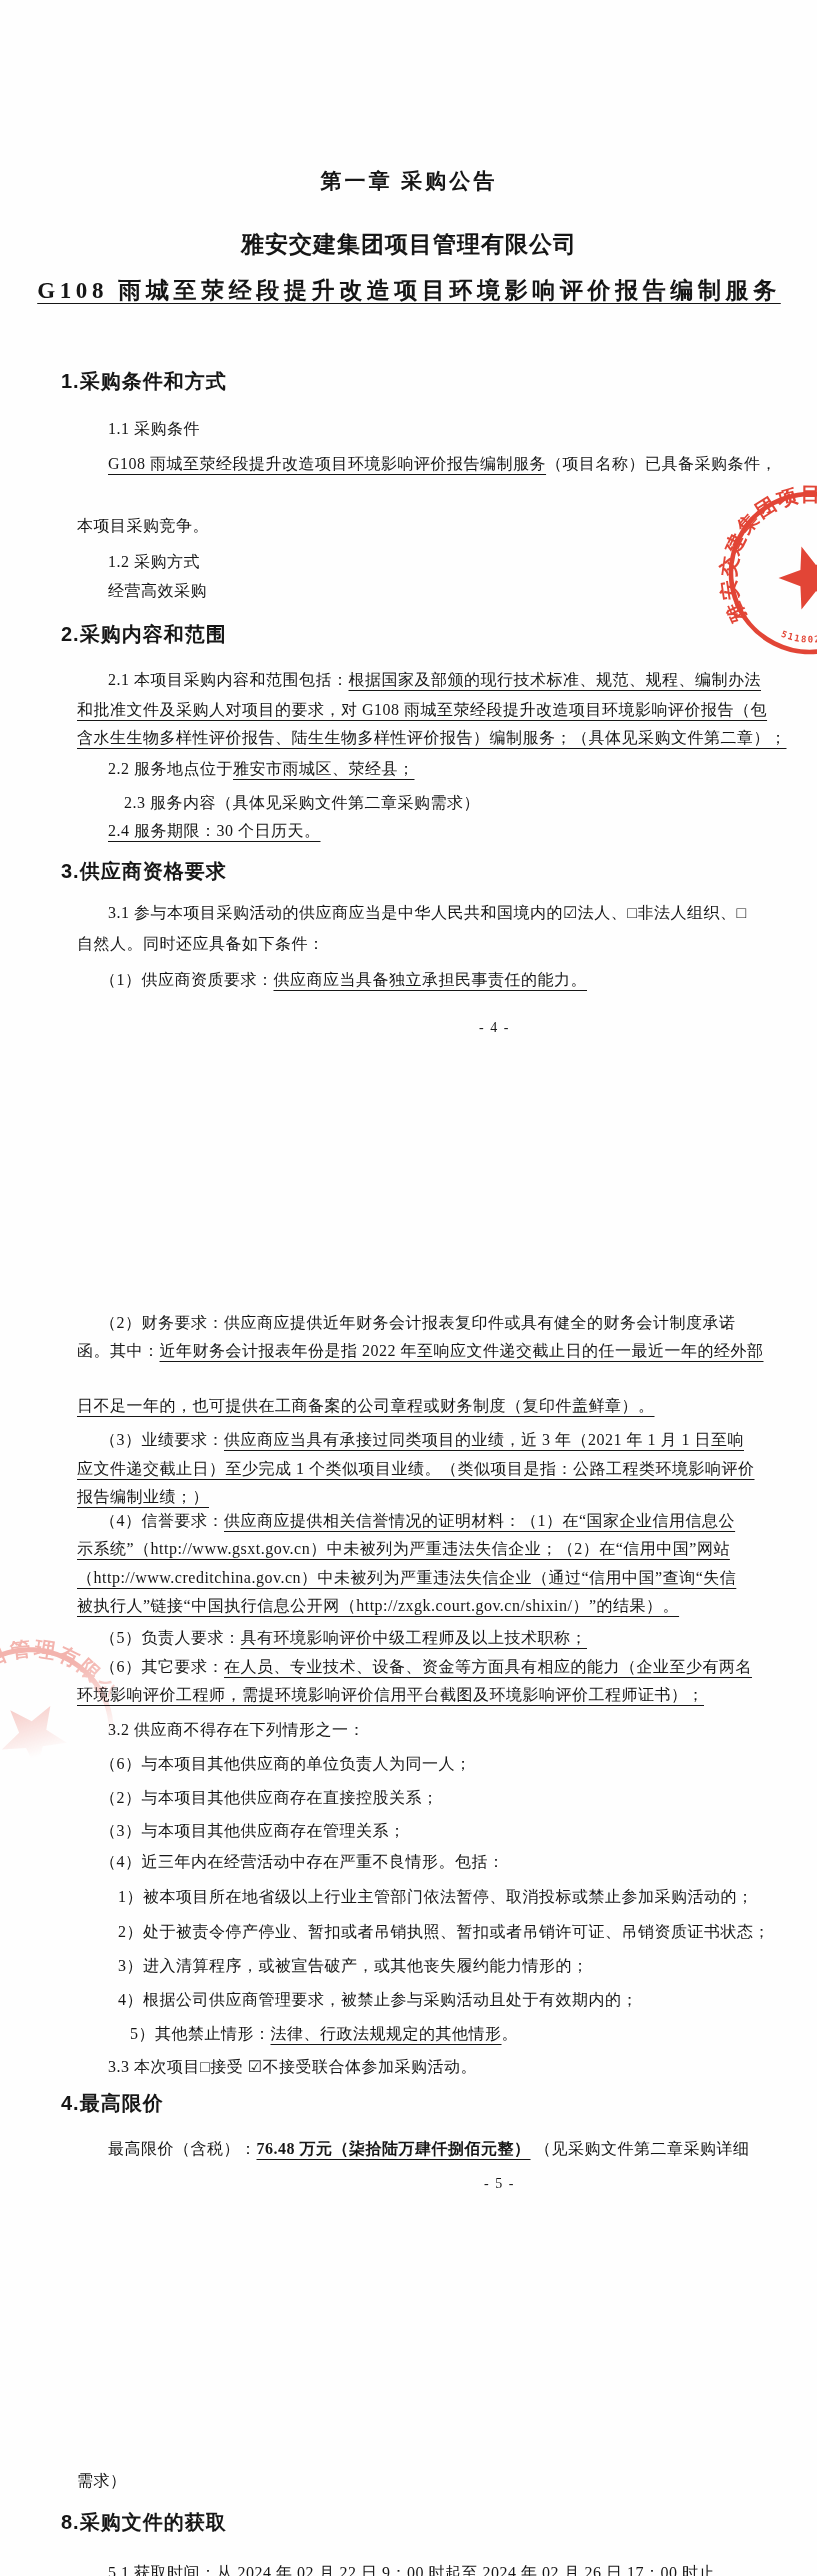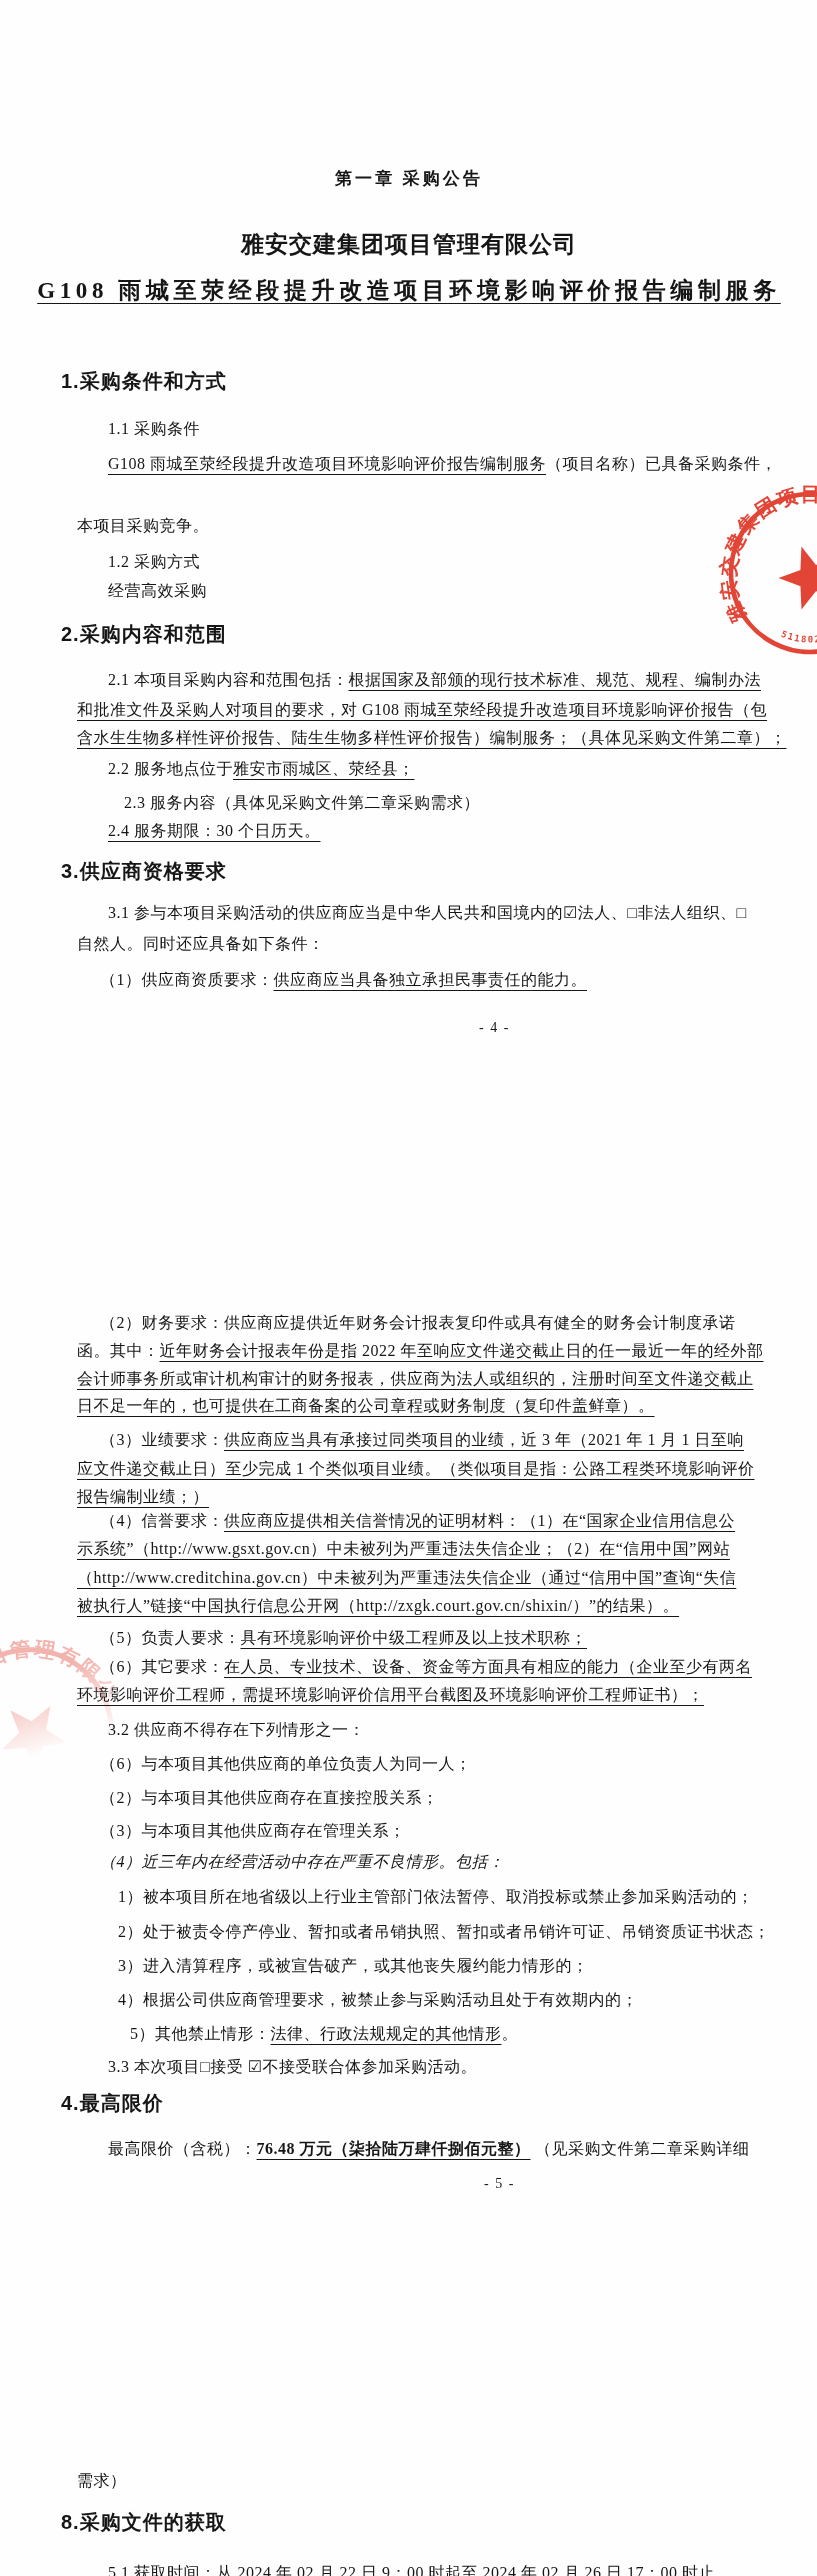--- a/index.html
+++ b/index.html
@@ -8,21 +8,21 @@
     position:relative;
     width:818px;height:3468px;
     background:#fefefe;
     overflow:hidden;
     font-family:"Liberation Serif","DejaVu Serif",serif;
     color:#161616;
   }
   .line{position:absolute;white-space:nowrap;line-height:1.25;}
   .body{font-size:16px;letter-spacing:0.5px;}
   .h{font-size:20px;font-weight:bold;letter-spacing:1px;font-family:"Liberation Sans","DejaVu Sans",sans-serif;}
-  .t1{font-size:17px;font-weight:bold;letter-spacing:3.1px;}
+  .t1{font-size:21px;font-weight:bold;letter-spacing:3.1px;}
   .t2{font-size:23px;font-weight:bold;letter-spacing:1px;}
   .t3{font-size:23px;font-weight:bold;letter-spacing:4.6px;}
   .t4{font-size:21.6px;font-weight:bold;letter-spacing:4.1px;}
   .pm{font-size:14px;letter-spacing:1.5px;}
   .center{left:0;right:0;text-align:center;}
   .u{text-decoration:underline;text-underline-offset:4.6px;text-decoration-thickness:1.3px;}
   .b{font-weight:bold;}
   .seal{position:absolute;mix-blend-mode:multiply;pointer-events:none;}
   .seal svg{display:block;width:100%;height:100%;}
   .seal.fade-bottom{
@@ -50,37 +50,36 @@
     <div class="line body" style="top: 759px; left: 108px;"><span>2.2 服务地点位于</span><span class="u">雅安市雨城区、荥经县；</span></div>
     <div class="line body" style="top: 793px; left: 124px;"><span>2.3 服务内容（具体见采购文件第二章采购需求）</span></div>
     <div class="line body" style="top: 821px; left: 108px;"><span class="u">2.4 服务期限：30 个日历天。</span></div>
     <div class="line h" style="top: 859px; left: 61px;"><span>3.供应商资格要求</span></div>
     <div class="line body" style="top: 903px; left: 108px;"><span>3.1 参与本项目采购活动的供应商应当是中华人民共和国境内的☑法人、□非法人组织、□</span></div>
     <div class="line body" style="top: 934px; left: 77px;"><span>自然人。同时还应具备如下条件：</span></div>
     <div class="line body" style="top: 970px; left: 100px;"><span>（1）供应商资质要求：</span><span class="u">供应商应当具备独立承担民事责任的能力。</span></div>
     <div class="line pm" style="top: 1019px; left: 479px;"><span>- 4 -</span></div>
     <div class="line body" style="top: 1313px; left: 100px;"><span>（2）财务要求：供应商应提供近年财务会计报表复印件或具有健全的财务会计制度承诺</span></div>
     <div class="line body" style="top: 1341px; left: 77px;"><span>函。其中：</span><span class="u">近年财务会计报表年份是指 2022 年至响应文件递交截止日的任一最近一年的经外部</span></div>
-    <div class="line body" style="top: 1369px; left: 77px;"><span class="u">会计师事务所或审计机构审计的财务报表，供应商为法人或组织的，注册时间至文件递交截止</span></div>
     <div class="line body" style="top: 1396px; left: 77px;"><span class="u">日不足一年的，也可提供在工商备案的公司章程或财务制度（复印件盖鲜章）。</span></div>
     <div class="line body" style="top: 1430px; left: 100px;"><span>（3）业绩要求：</span><span class="u">供应商应当具有承接过同类项目的业绩，近 3 年（2021 年 1 月 1 日至响</span></div>
     <div class="line body" style="top: 1459px; left: 77px;"><span class="u">应文件递交截止日）至少完成 1 个类似项目业绩。（类似项目是指：公路工程类环境影响评价</span></div>
     <div class="line body" style="top: 1487px; left: 77px;"><span class="u">报告编制业绩；）</span></div>
     <div class="line body" style="top: 1511px; left: 100px;"><span>（4）信誉要求：</span><span class="u">供应商应提供相关信誉情况的证明材料：（1）在“国家企业信用信息公</span></div>
     <div class="line body" style="top: 1539px; left: 77px;"><span class="u">示系统”（http://www.gsxt.gov.cn）中未被列为严重违法失信企业；（2）在“信用中国”网站</span></div>
     <div class="line body" style="top: 1568px; left: 77px;"><span class="u">（http://www.creditchina.gov.cn）中未被列为严重违法失信企业（通过“信用中国”查询“失信</span></div>
     <div class="line body" style="top: 1596px; left: 77px;"><span class="u">被执行人”链接“中国执行信息公开网（http://zxgk.court.gov.cn/shixin/）”的结果）。</span></div>
     <div class="line body" style="top: 1628px; left: 100px;"><span>（5）负责人要求：</span><span class="u">具有环境影响评价中级工程师及以上技术职称；</span></div>
     <div class="line body" style="top: 1657px; left: 100px;"><span>（6）其它要求：</span><span class="u">在人员、专业技术、设备、资金等方面具有相应的能力（企业至少有两名</span></div>
     <div class="line body" style="top: 1685px; left: 77px;"><span class="u">环境影响评价工程师，需提环境影响评价信用平台截图及环境影响评价工程师证书）；</span></div>
     <div class="line body" style="top: 1720px; left: 108px;"><span>3.2 供应商不得存在下列情形之一：</span></div>
     <div class="line body" style="top: 1754px; left: 100px;"><span>（6）与本项目其他供应商的单位负责人为同一人；</span></div>
     <div class="line body" style="top: 1788px; left: 100px;"><span>（2）与本项目其他供应商存在直接控股关系；</span></div>
     <div class="line body" style="top: 1821px; left: 100px;"><span>（3）与本项目其他供应商存在管理关系；</span></div>
-    <div class="line body" style="top: 1852px; left: 100px; font-style: italic;"><span>（4）近三年内在经营活动中存在严重不良情形。包括：</span></div>
+    <div class="line body" style="top: 1852px; left: 100px;"><span>（4）近三年内在经营活动中存在严重不良情形。包括：</span></div>
     <div class="line body" style="top: 1887px; left: 118px;"><span>1）被本项目所在地省级以上行业主管部门依法暂停、取消投标或禁止参加采购活动的；</span></div>
     <div class="line body" style="top: 1922px; left: 118px;"><span>2）处于被责令停产停业、暂扣或者吊销执照、暂扣或者吊销许可证、吊销资质证书状态；</span></div>
     <div class="line body" style="top: 1956px; left: 118px;"><span>3）进入清算程序，或被宣告破产，或其他丧失履约能力情形的；</span></div>
     <div class="line body" style="top: 1990px; left: 118px;"><span>4）根据公司供应商管理要求，被禁止参与采购活动且处于有效期内的；</span></div>
     <div class="line body" style="top: 2024px; left: 130px;"><span>5）其他禁止情形：</span><span class="u">法律、行政法规规定的其他情形</span><span>。</span></div>
     <div class="line body" style="top: 2057px; left: 108px;"><span>3.3 本次项目□接受 ☑不接受联合体参加采购活动。</span></div>
     <div class="line h" style="top: 2091px; left: 61px;"><span>4.最高限价</span></div>
     <div class="line body" style="top: 2139px; left: 108px;"><span>最高限价（含税）：</span><span class="u b">76.48 万元（柒拾陆万肆仟捌佰元整）</span><span> （见采购文件第二章采购详细</span></div>
     <div class="line pm" style="top: 2175px; left: 484px;"><span>- 5 -</span></div>
     <div class="line body" style="top: 2471px; left: 77px;"><span>需求）</span></div>

